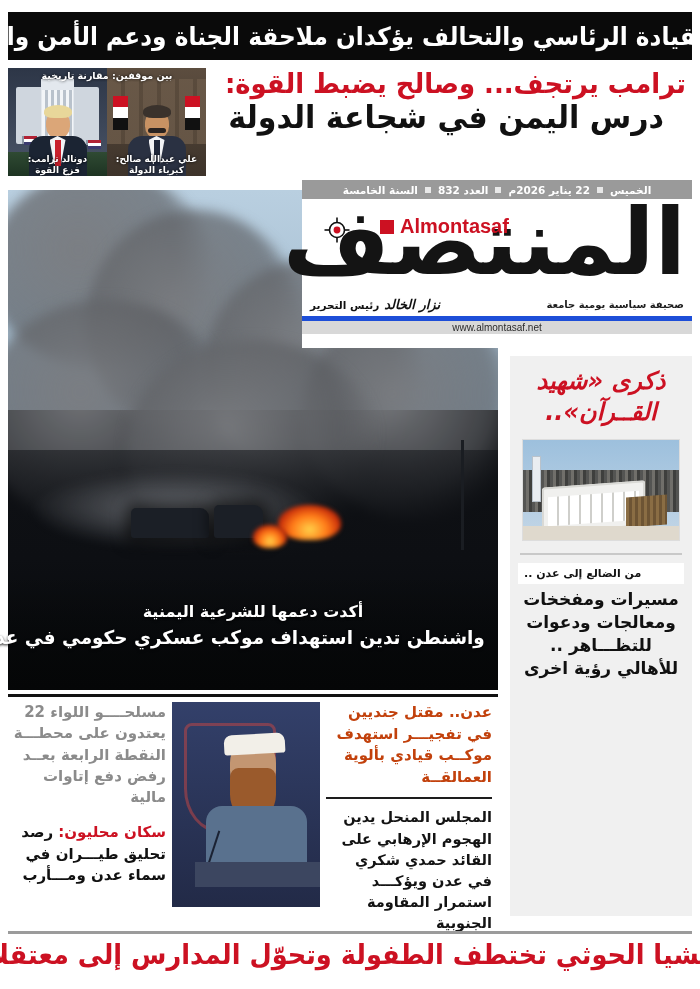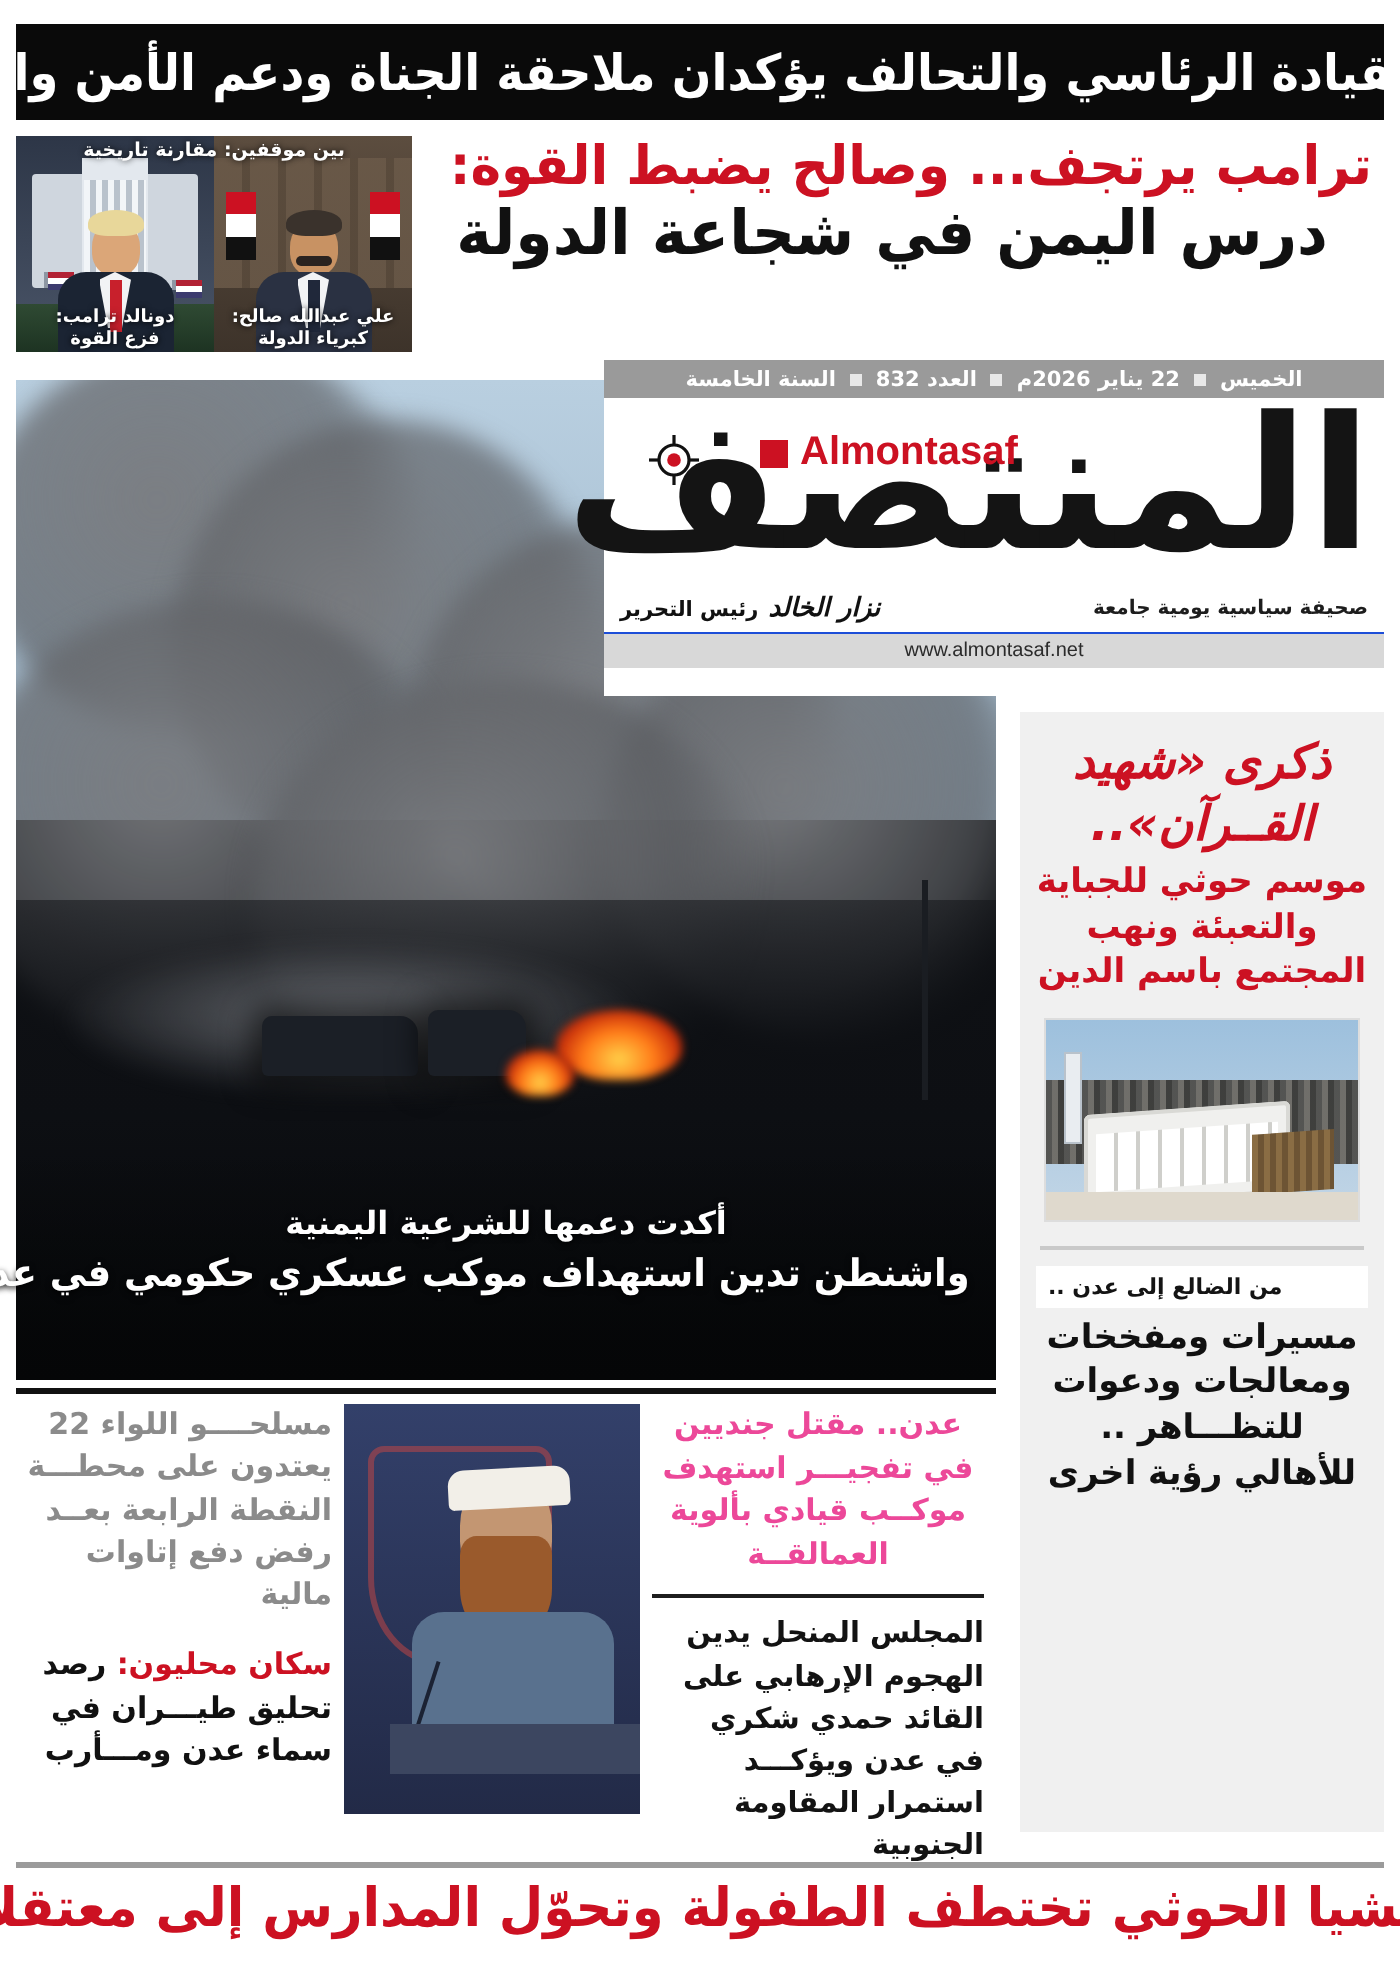--- a/index.html
+++ b/index.html
@@ -172,21 +172,21 @@
   .editor {
     position:absolute; left: 8px; bottom: 4px;
     direction: rtl; display:flex; align-items:baseline; gap:5px;
   }
   .editor-label { font-size: 10.5px; font-weight:bold; color:#111; }
   .editor-name { font-size: 13px; font-weight:bold; color:#111;
     font-family:"DejaVu Serif", serif; font-style: italic; }
   .url-bar {
     width: 100%; height: 18px; background:#d8d8d8;
     display:flex; align-items:center; justify-content:center;
-    border-top: 1px solid #1d4ed8;
+    border-top: 5px solid #1d4ed8;
   }
   .url-bar span { font-size: 10px; color:#2b2b2b; direction:ltr;
     font-family:"Liberation Sans", sans-serif; }
 
   
   .main-photo {
     position: absolute; left: 8px; top: 190px;
     width: 490px; height: 500px;
     overflow: hidden;
     background: #0b0d10;
@@ -375,21 +375,21 @@
   }
   .cpm-mic { position:absolute; left:10%; bottom:14%; width:2px; height:22%;
     background:#1b2233; transform: rotate(18deg); }
 
   
   .col-mid {
     position: absolute; left: 326px; top: 702px;
     width: 166px; direction: rtl; text-align: right;
   }
   .cm-navy {
-    color:#ec4899; font-size: 15px; font-weight: bold; line-height: 1.44; text-align: center;
+    color:#c2410c; font-size: 15px; font-weight: bold; line-height: 1.44;
   }
   .cm-rule { height:2px; background:#1d1d1d; margin: 9px 0 8px; }
   .cm-black {
     color:#131313; font-size: 14.5px; font-weight: bold; line-height: 1.46;
   }
 
   
   .bottom-banner {
     position: absolute; left: 8px; bottom: 14px;
     width: 684px; height: 44px;
@@ -533,21 +533,20 @@
     </div>
 
     <div class="url-bar">
       <span>www.almontasaf.net</span>
     </div>
   </div>
 
   <div class="sidebar">
     <div class="sb-headline">
       <div class="sb-hl-big">ذكرى «شهيد القــرآن»..</div>
-      <div class="sb-hl-mid">موسم حوثي للجباية والتعبئة ونهب المجتمع باسم الدين</div>
     </div>
 
     <div class="sb-photo">
       <div class="sbp-sky"></div>
       <div class="sbp-crowd"></div>
       <div class="sbp-banner"></div>
       <div class="sbp-tomb">
           <div class="sbp-tomb-grid"></div>
         </div>
       <div class="sbp-wood"></div>

